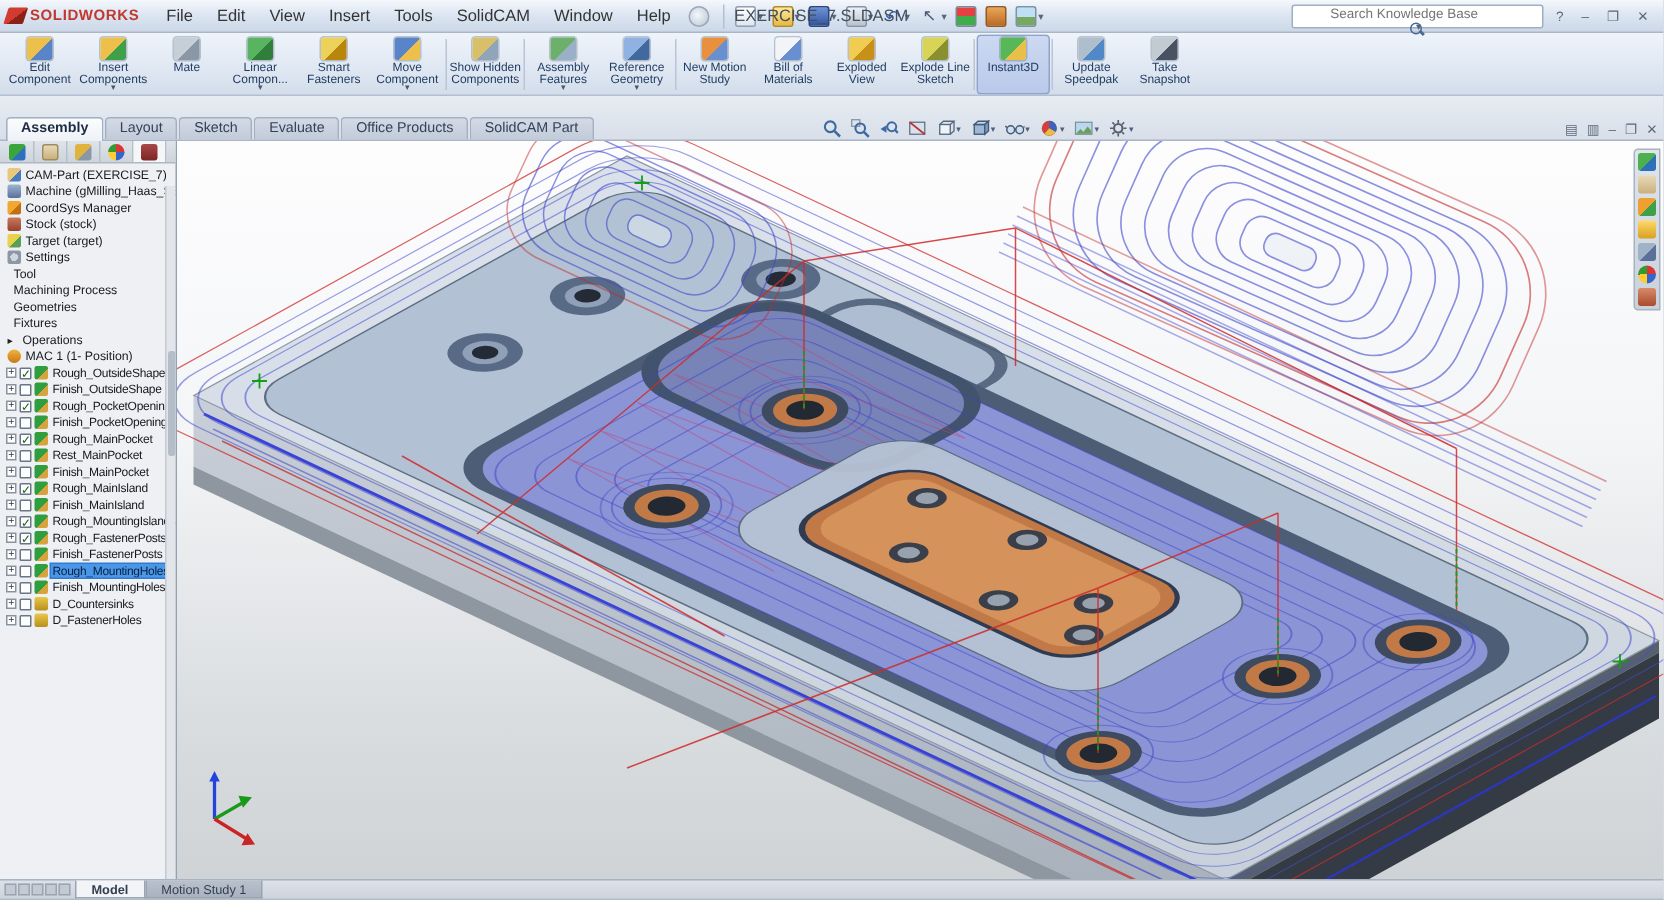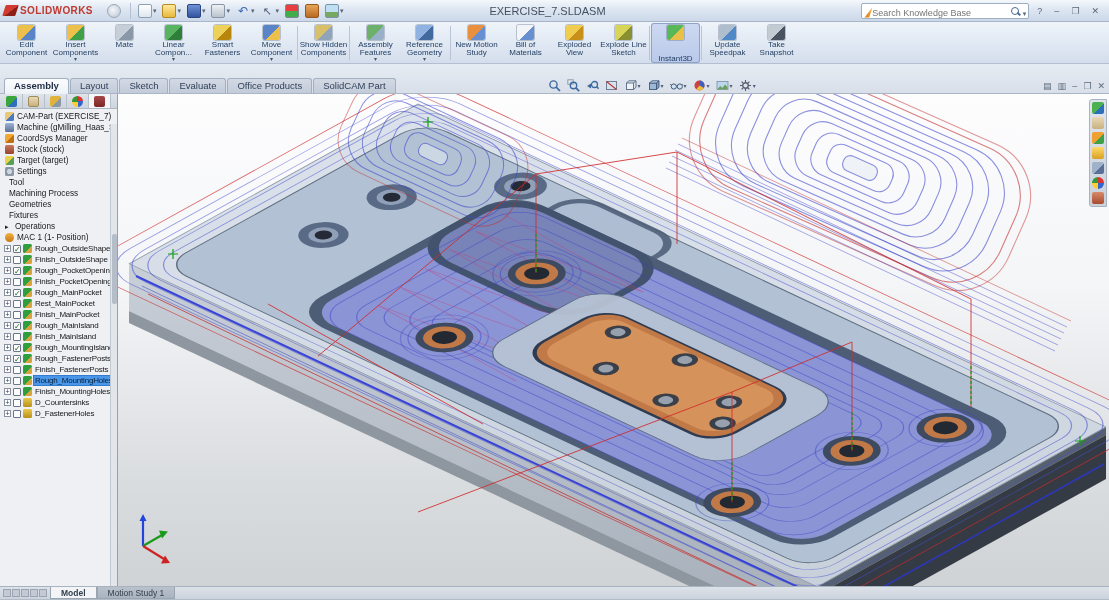--- a/index.html
+++ b/index.html
@@ -24,32 +24,32 @@
   .qi-save { background:linear-gradient(#6e93d6,#33549e); border:1px solid #2a4580; }
   .qi-print { background:linear-gradient(#eef2f6,#b9c2cc); border:1px solid #8795a6; }
   .qi-undo { background:none; color:#3d68b0; font-size:12px; line-height:14px; text-align:center; }
   .qi-select { background:none; color:#47506048; font-size:11px; line-height:14px; text-align:center; color:#4a5a74; }
   .qi-rebuild { background:linear-gradient(#e84040 50%,#3fae4a 50%); border:1px solid #7d8897; }
   .qi-options { background:linear-gradient(#e8a659,#b96a22); border:1px solid #96581e; }
   .qi-snap { background:linear-gradient(#bfe0f4 55%,#76a860 55%); border:1px solid #7d93a8; }
   .qcaret { font-size:7px; color:#5a6activity778; color:#5a6778; margin-left:1px; }
   .doc-title { position:absolute; left:0; right:14px; text-align:center; font-size:11px; color:#44505f; pointer-events:none; }
   .tb-right { margin-left:auto; display:flex; align-items:center; gap:4px; z-index:2; }
-  .searchbox { display:flex; align-items:flex-end; width:168px; height:16px; background:#fff; border:1px solid #9fafc2; border-radius:2px; padding:0 2px; }
+  .searchbox { display:flex; align-items:center; width:168px; height:16px; background:#fff; border:1px solid #9fafc2; border-radius:2px; padding:0 2px;flex-direction:column; }
   .quill { width:8px; height:10px; background:linear-gradient(160deg,#f6b73c,#e07b18); clip-path:polygon(0 100%,100% 0,60% 100%); }
   .searchbox input { flex:1; border:none; outline:none; font-size:9px; color:#8a97a6; font-family:"Liberation Sans",sans-serif; min-width:0; background:transparent; }
   .mag { width:12px; height:12px; position:relative; }
   .mag::before { content:""; position:absolute; left:1px; top:1px; width:6px; height:6px; border:1.5px solid #4a6a96; border-radius:50%; }
   .mag::after { content:""; position:absolute; left:7px; top:7px; width:4px; height:1.5px; background:#4a6a96; transform:rotate(45deg); }
   .winbtn { font-size:9px; color:#5a6878; padding:1px 4px; border-radius:2px; }
 
   
   .ribbon { height:42px; background:linear-gradient(#eff4fa,#e0e8f3 55%,#d3ddeb); border-bottom:1px solid #b3bfd0; display:flex; align-items:stretch; padding:1px 2px 0 2px; }
   .rwrap { display:flex; flex-direction:column; align-items:center; justify-content:flex-start; width:49px; padding-top:2px; border-radius:3px; position:relative; }
-  .rwrap.active { background:linear-gradient(#cdd9f2,#b9c9ea); box-shadow:inset 0 0 0 1px #8fa3c8;justify-content:space-between; }
+  .rwrap.active { background:linear-gradient(#cdd9f2,#b9c9ea); box-shadow:inset 0 0 0 1px #8fa3c8; }
   .ric { width:17px; height:15px; border-radius:2px; margin-bottom:1px; box-shadow:0 0 0 1px rgba(90,105,130,.35); }
   .rlabel { font-size:8px; line-height:1.02; color:#1d3a5f; text-align:center; }
   .rcaret { font-size:6px; color:#47566c; line-height:5px; }
   .rdiv { width:1px; background:#b9c4d6; margin:3px 1px; }
   .ci1{background:linear-gradient(135deg,#ecc04a 55%,#5a84c8 55%);} .ci2{background:linear-gradient(135deg,#ecc04a 55%,#3fa04a 55%);}
   .ci3{background:linear-gradient(135deg,#c6cfd8 55%,#8a97a6 55%);} .ci4{background:linear-gradient(135deg,#58b460 55%,#2f7e3a 55%);}
   .ci5{background:linear-gradient(135deg,#ecd25a 55%,#b8860b 55%);} .ci6{background:linear-gradient(135deg,#5a84c8 55%,#ecc04a 55%);}
   .ci7{background:linear-gradient(135deg,#d8c06a 55%,#90a4ba 55%);} .ci8{background:linear-gradient(135deg,#6cb06c 55%,#9ab0c8 55%);}
   .ci9{background:linear-gradient(135deg,#8fb2e2 55%,#42699e 55%);} .ci10{background:linear-gradient(135deg,#e89040 55%,#6890d0 55%);}
   .ci11{background:linear-gradient(135deg,#f2f4f8 55%,#6890d0 55%);} .ci12{background:linear-gradient(135deg,#f0cc50 55%,#c89018 55%);}
@@ -120,20 +120,30 @@
   .st-doc { width:9px; height:11px; background:linear-gradient(#d8f0d8,#66b266); border:1px solid #3f8a3f; }
   .st-dot { width:9px; height:9px; border-radius:50%; background:radial-gradient(circle at 3px 3px,#ffe27a,#d89410); border:1px solid #a87408; margin-left:18px; }
 </style>
 </head>
 <body>
 
 <div class="titlebar">
   <div class="logo">
     <span class="logo-mark"></span>
     <span class="logo-text">SOLIDWORKS</span>
+  </div>
+  <div class="menubar">
+    <span class="menu-item">File</span>
+    <span class="menu-item">Edit</span>
+    <span class="menu-item">View</span>
+    <span class="menu-item">Insert</span>
+    <span class="menu-item">Tools</span>
+    <span class="menu-item">SolidCAM</span>
+    <span class="menu-item">Window</span>
+    <span class="menu-item">Help</span>
   </div>
   <span class="pin"></span>
   <span class="qsep"></span>
   <div class="quick">
     <span class="qbtn">
         <span class="qic qi-new"></span>
         <span class="qcaret">▾</span>
       </span>
     <span class="qbtn">
         <span class="qic qi-open"></span>

